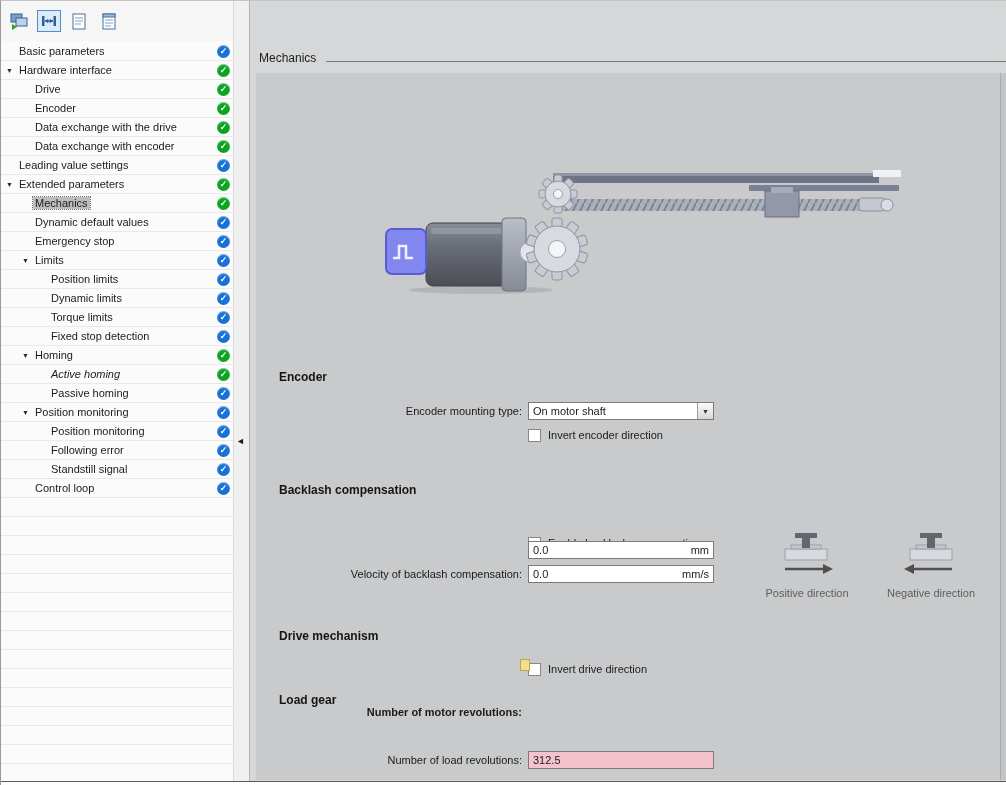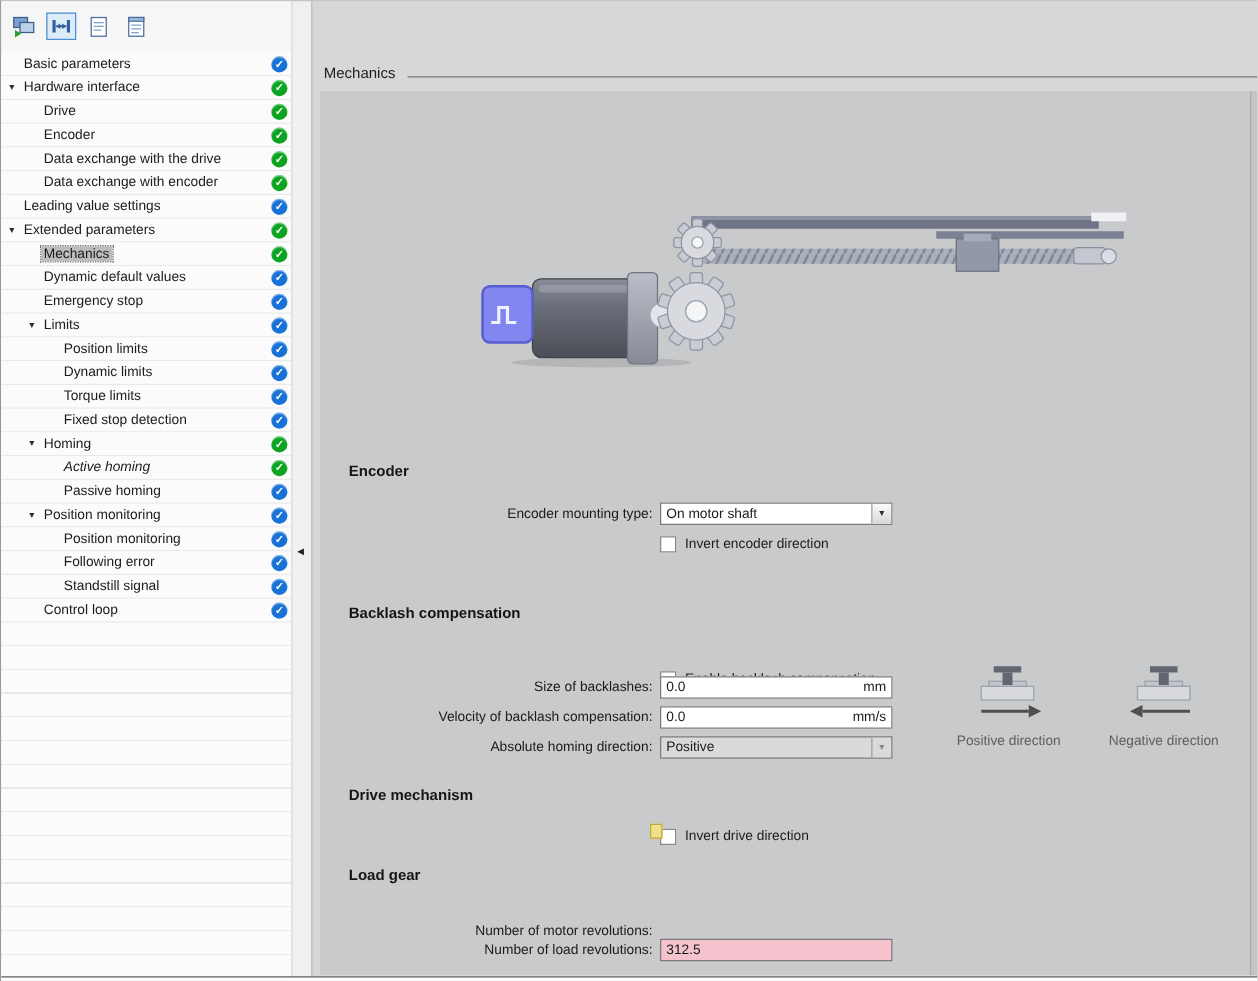--- a/index.html
+++ b/index.html
@@ -241,42 +241,34 @@
       </div>
 
       <div class="section-h" style="top:409px;">Backlash compensation</div>
 
       <div class="check-row" style="left:272px; top:443px;margin-top:19px;">
         <span class="checkbox"></span>
         <span>Enable backlash compensation</span>
       </div>
 
       <div class="form-row" style="top:468px;">
-        <div class="f-label">Size of backlashes:</div>
         <div class="field">
           <span class="f-value">0.0</span>
           <span class="f-unit">mm</span>
         </div>
       </div>
 
       <div class="form-row" style="top:492px;">
         <div class="f-label">Velocity of backlash compensation:</div>
         <div class="field">
           <span class="f-value">0.0</span>
           <span class="f-unit">mm/s</span>
         </div>
       </div>
 
-      <div class="form-row" style="top:516px;">
-        <div class="f-label">Absolute homing direction:</div>
-        <div class="field disabled">
-          <span class="f-value">Positive</span>
-          <span class="dd-btn">▼</span>
-        </div>
-      </div>
 
       <div class="dir-block" style="left:515px; top:454px;">
         <svg width="70" height="50" viewBox="0 0 70 50">
           <rect x="14" y="22" width="42" height="11" fill="#d7d9dd" stroke="#9ba0a9"></rect>
           <rect x="20" y="18" width="30" height="4" fill="#c3c6cc" stroke="#9ba0a9"></rect>
           <rect x="24" y="6" width="22" height="5" fill="#62666f"></rect>
           <rect x="31" y="11" width="8" height="10" fill="#62666f"></rect>
           <line x1="14" y1="42" x2="52" y2="42" stroke="#4f4f4f" stroke-width="2.5"></line>
           <polygon points="52,37 62,42 52,47" fill="#4f4f4f"></polygon>
         </svg>
@@ -298,21 +290,21 @@
       <div class="section-h" style="top:555px;">Drive mechanism</div>
 
       <div class="check-row" style="left:272px; top:588px;">
         <span class="change-marker"></span>
         <span class="checkbox"></span>
         <span>Invert drive direction</span>
       </div>
 
       <div class="section-h" style="top:619px;">Load gear</div>
 
-      <div class="form-row" style="top:663px;">
+      <div class="form-row" style="top:630px;font-weight:bold;">
         <div class="f-label">Number of motor revolutions:</div>
       </div>
 
       <div class="form-row" style="top:678px;">
         <div class="f-label">Number of load revolutions:</div>
         <div class="field error">
           <span class="f-value">312.5</span>
         </div>
       </div>
 

